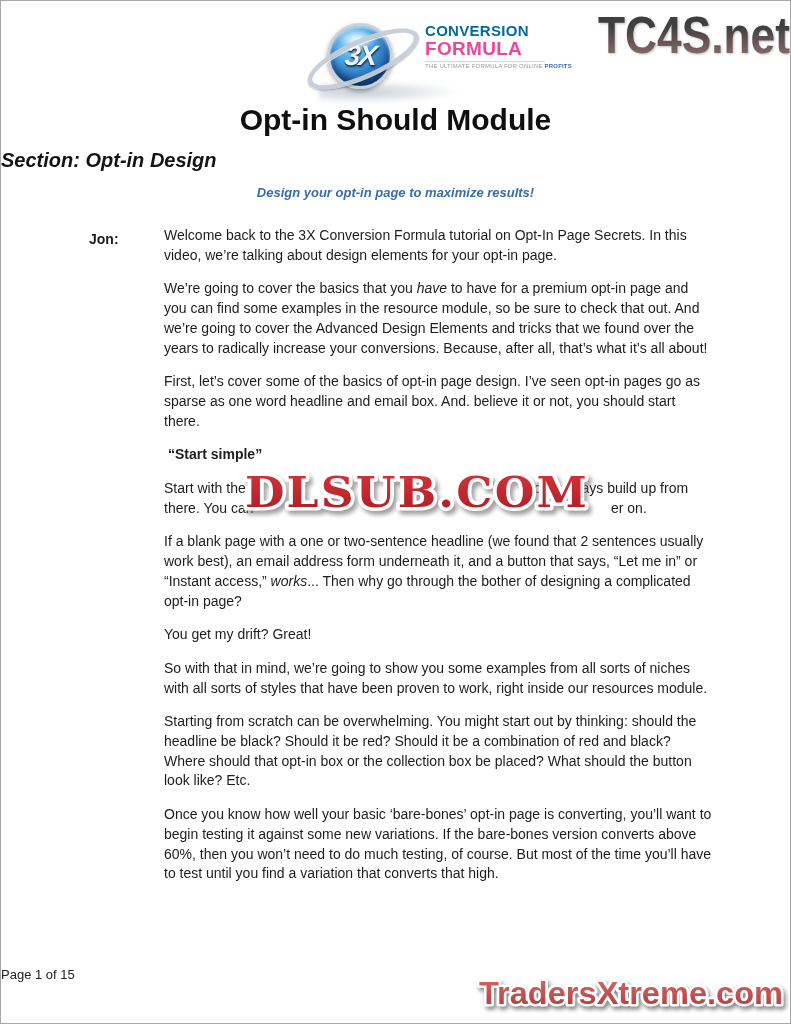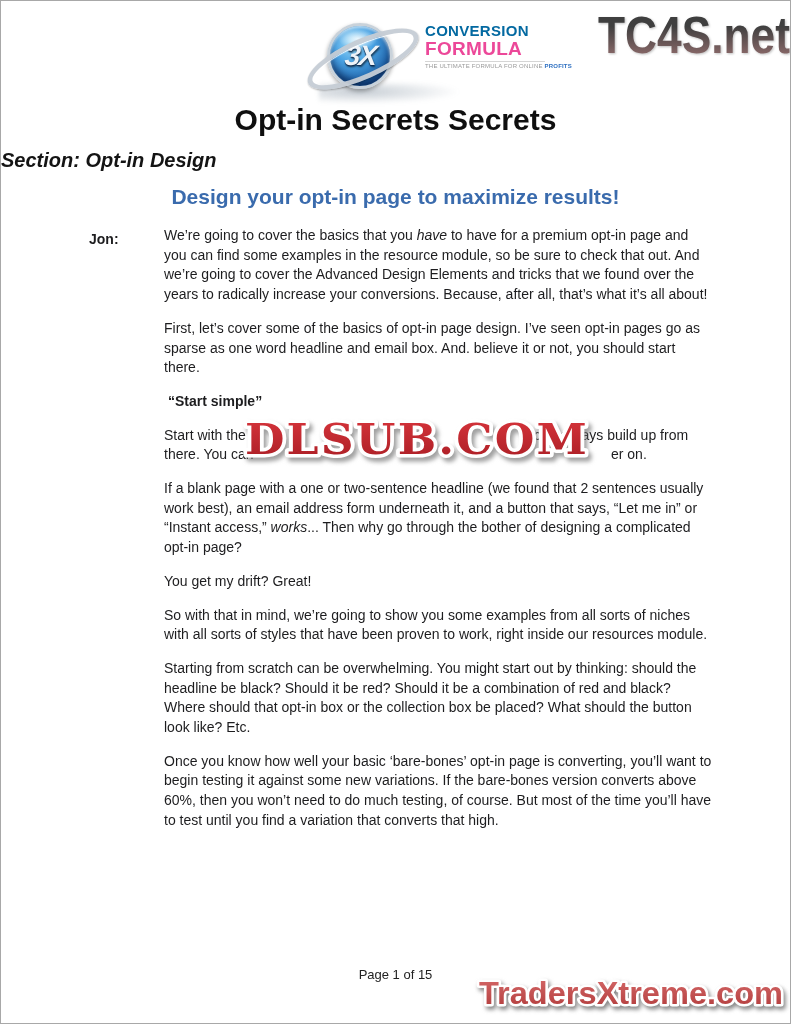--- a/index.html
+++ b/index.html
@@ -41,40 +41,40 @@
     position:absolute; left:6px; top:74px; width:150px; height:22px;
     background:radial-gradient(ellipse at 28% 40%, rgba(90,110,130,.35), rgba(255,255,255,0) 65%);
     filter:blur(2px);
   }
   .tc4s { position:absolute; left:594px; top:2px; }
   .tc4s svg { filter:drop-shadow(1px 1px 1px rgba(0,0,0,.25)); }
 
   
   .title { position:absolute; left:0; right:0; top:102px; text-align:center; font-size:30px; font-weight:bold; color:#0f0f0f; }
   .section { position:absolute; left:0; right:0; top:148px; text-align:left; font-size:20px; font-weight:bold; font-style:italic; color:#141414; }
-  .tagline { position:absolute; left:0; right:0; top:184px; text-align:center; font-size:21px; font-weight:bold; color:#3a6bad; }
+  .tagline { position:absolute; left:0; right:0; top:184px; text-align:center; font-size:13px; font-weight:bold; font-style:italic; color:#3a6bad; }
 
   
   .transcript { position:absolute; left:88px; top:225px; width:625px; font-size:14px; line-height:19.7px; }
   .speaker { position:absolute; left:0; top:4px; font-weight:bold; }
   #paragraphs { margin-left:75px; width:548px; }
   #paragraphs .para { margin:0 0 14px 0; }
   #paragraphs .heading { font-weight:bold; padding-left:4px; }
   .gapped { position:relative; }
   .gap-line { position:relative; height:19.7px; }
   .gap-right { position:absolute; top:0; white-space:nowrap; }
 
   
   .dlsub { position:absolute; left:72px; top:-14px; z-index:6; }
   .dlsub svg { filter:drop-shadow(3px 4px 2px rgba(110,110,110,.65)); }
   .traders { position:absolute; right:1px; bottom:3px; z-index:6; }
   .traders svg { filter:drop-shadow(2px 3px 2px rgba(95,95,95,.75)); }
 
   
-  .page-num { position:absolute; left:0; right:0; top:966px; text-align:center; font-size:13px; color:#222; }
+  .page-num { position:absolute; left:0; right:0; top:966px; font-size:13px; color:#222; }
 </style>
 </head>
 <body>
 
 <div class="page">
 
   <div class="logo">
     <div class="logo-mark">
       <div class="sphere">
         <span class="mark-text">3X</span>
@@ -94,27 +94,28 @@
       <defs>
         <linearGradient id="tc4sGrad" x1="0" y1="0" x2="0" y2="1">
           <stop offset="0.35" stop-color="#3f3f3f"></stop>
           <stop offset="1" stop-color="#9f7575"></stop>
         </linearGradient>
       </defs>
       <text x="99" y="50" text-anchor="middle" font-family="Liberation Sans, sans-serif" font-weight="bold" font-size="52" textLength="192" lengthAdjust="spacingAndGlyphs" fill="url(#tc4sGrad)">TC4S.net</text>
     </svg>
   </div>
 
-  <div class="title">Opt-in Secrets Secrets</div>
+  <div class="title">Opt-in Should Module</div>
   <div class="section">Section: Opt-in Design</div>
   <div class="tagline">Design your opt-in page to maximize results!</div>
 
   <div class="transcript">
     <div class="speaker">Jon:</div>
     <div id="paragraphs">
+        <p class="para"><span>Welcome back to the 3X Conversion Formula tutorial on Opt-In Page Secrets. In this video, we’re talking about design elements for your opt-in page.</span></p>
         <p class="para"><span>We’re going to cover the basics that you </span><em>have</em><span> to have for a premium opt-in page and you can find some examples in the resource module, so be sure to check that out. And we’re going to cover the Advanced Design Elements and tricks that we found over the years to radically increase your conversions. Because, after all, that’s what it’s all about!</span></p>
         <p class="para"><span>First, let’s cover some of the basics of opt-in page design. I’ve seen opt-in pages go as sparse as one word headline and email box. And. believe it or not, you should start there.</span></p>
         <div class="para heading">“Start simple”</div>
         <div class="para gapped">
           <div class="gap-line"><span>Start with the s</span><span class="gap-right" style="left: 370px;">can always build up from</span></div>
           <div class="gap-line"><span>there. You can</span><span class="gap-right" style="left: 447px;">er on.</span></div>
           <div class="dlsub" id="dlsub">
     <svg width="362" height="58" viewBox="0 0 362 58">
       <defs>
         <linearGradient id="dlsubGrad" x1="0" y1="0" x2="0" y2="1">

